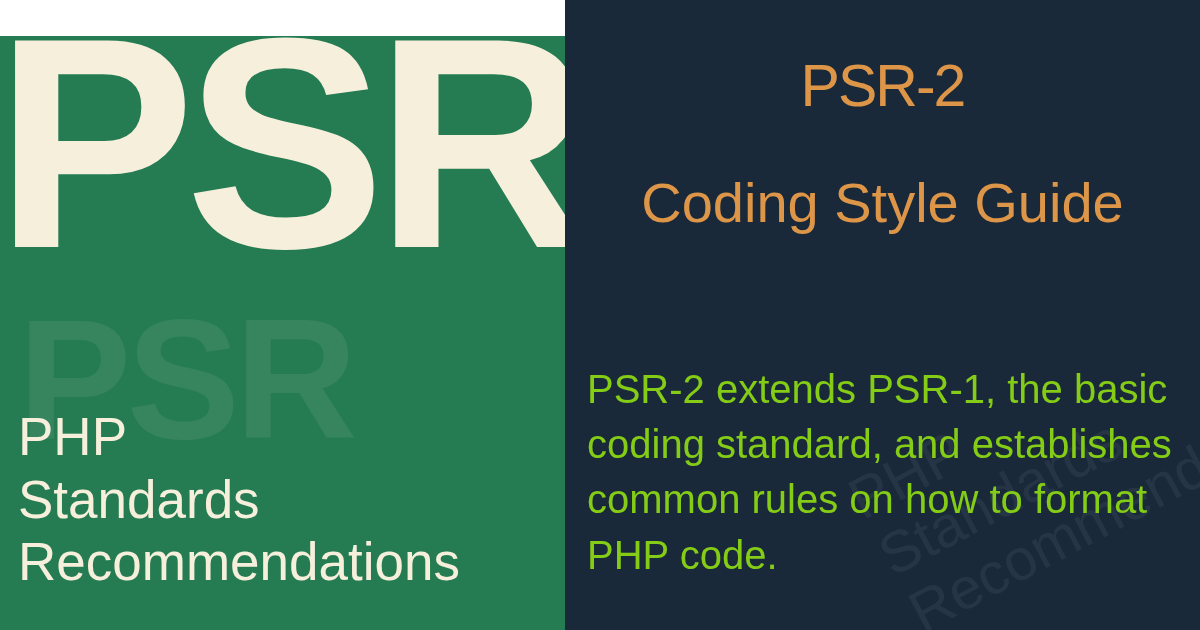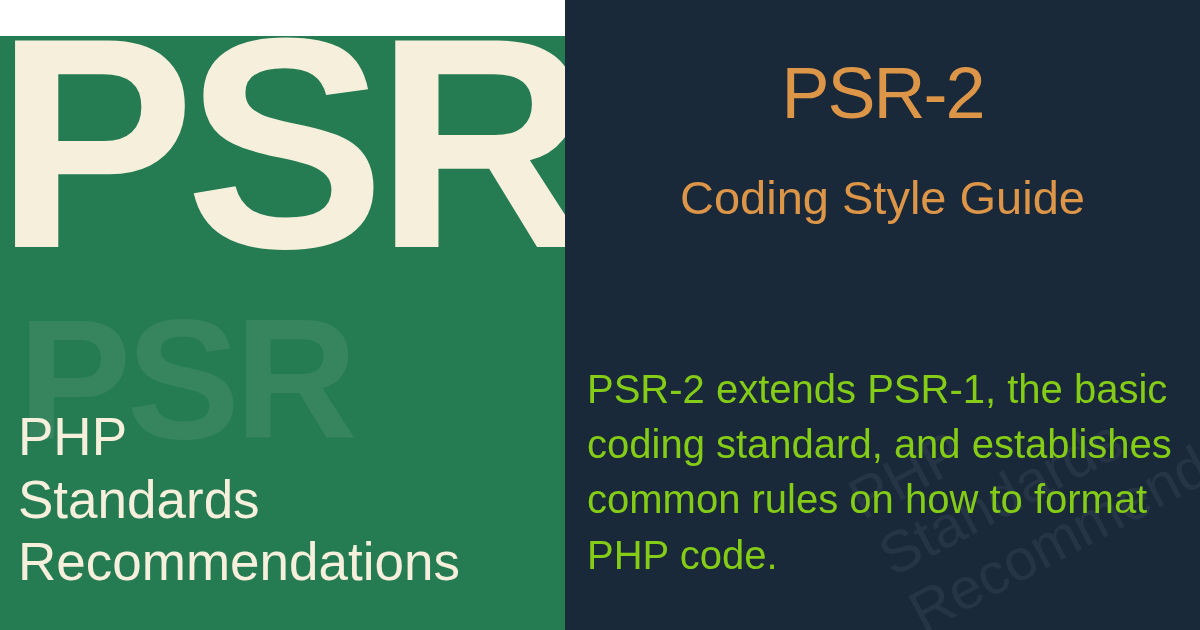--- a/index.html
+++ b/index.html
@@ -57,32 +57,32 @@
       font-weight: 400;
       line-height: 1.18;
     }
     .psr-2-heading {
       position: absolute;
       top: 52px;
       left: 0;
       width: 100%;
       text-align: center;
       color: #dd9548;
-      font-size: 72px;
+      font-size: 59px;
       font-weight: 500;
       letter-spacing: -2px;
     }
     .subtitle {
       position: absolute;
       top: 170px;
       left: 0;
       width: 100%;
       text-align: center;
       color: #dd9548;
-      font-size: 47px;
+      font-size: 56px;
       font-weight: 400;
     }
     .watermark-right {
       position: absolute;
       top: 350px;
       left: 290px;
       color: rgba(255, 255, 255, 0.06);
       font-size: 58px;
       font-weight: 400;
       line-height: 1.1;

